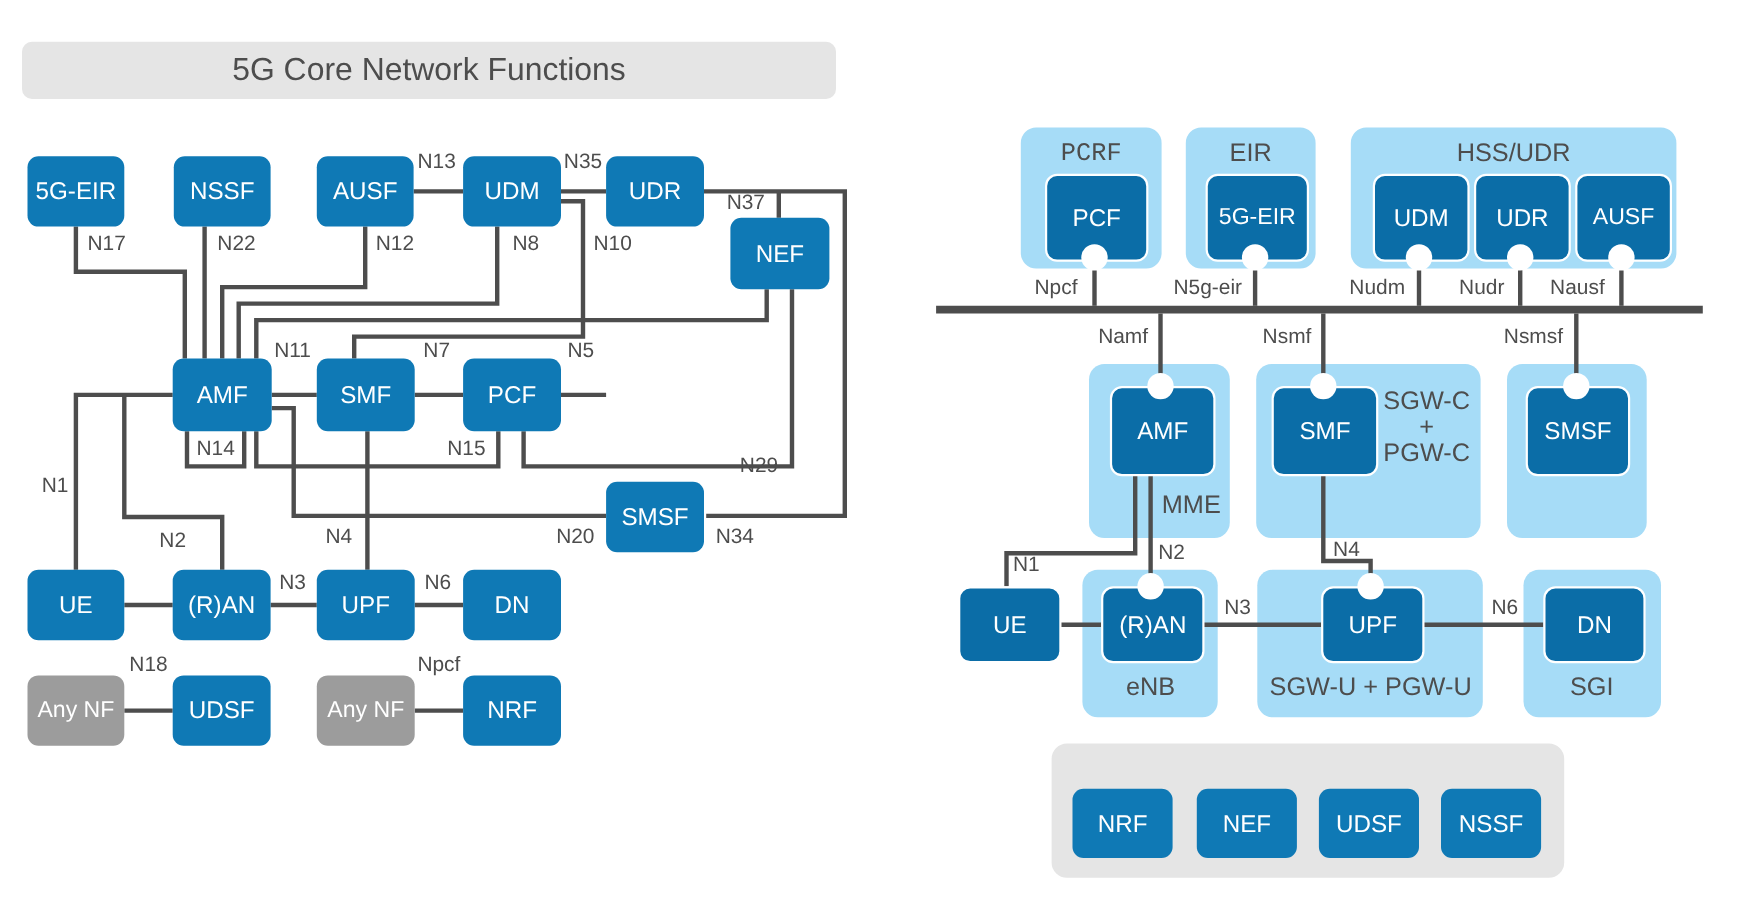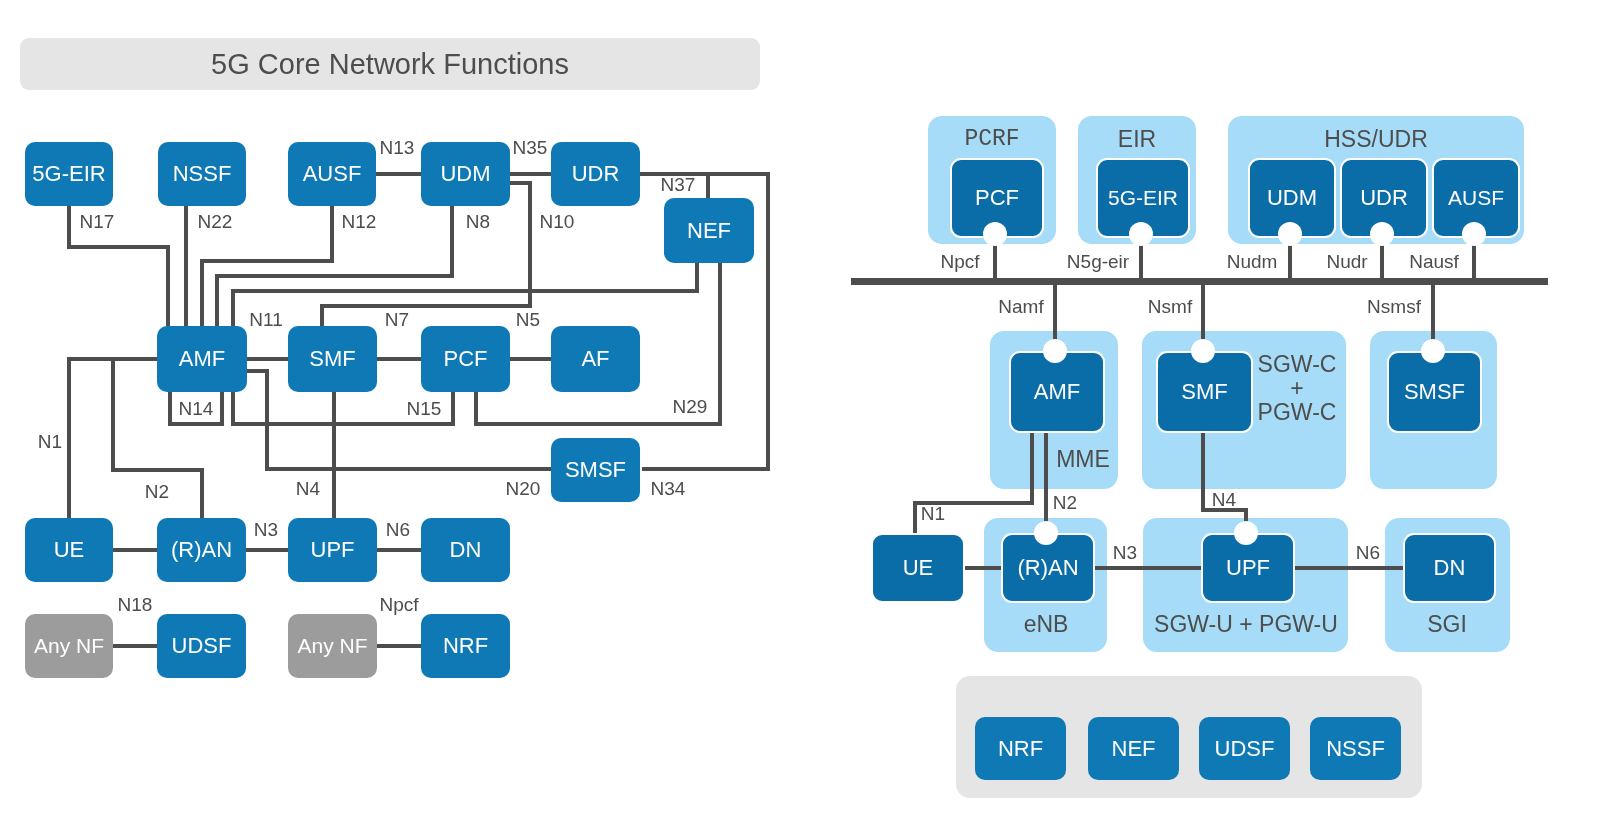--- a/index.html
+++ b/index.html
@@ -90,21 +90,20 @@
 
   <div class="box" style="left:25px;top:142px;width:88px;height:64px;">5G-EIR</div>
   <div class="box" style="left:158px;top:142px;width:88px;height:64px;">NSSF</div>
   <div class="box" style="left:288px;top:142px;width:88px;height:64px;">AUSF</div>
   <div class="box" style="left:421px;top:142px;width:89px;height:64px;">UDM</div>
   <div class="box" style="left:551px;top:142px;width:89px;height:64px;">UDR</div>
   <div class="box" style="left:664px;top:198px;width:90px;height:65px;">NEF</div>
   <div class="box" style="left:157px;top:326px;width:90px;height:66px;">AMF</div>
   <div class="box" style="left:288px;top:326px;width:89px;height:66px;">SMF</div>
   <div class="box" style="left:421px;top:326px;width:89px;height:66px;">PCF</div>
-  <div class="box" style="left:551px;top:326px;width:89px;height:66px;">AF</div>
   <div class="box" style="left:551px;top:438px;width:89px;height:64px;">SMSF</div>
   <div class="box" style="left:25px;top:518px;width:88px;height:64px;">UE</div>
   <div class="box" style="left:157px;top:518px;width:89px;height:64px;">(R)AN</div>
   <div class="box" style="left:288px;top:518px;width:89px;height:64px;">UPF</div>
   <div class="box" style="left:421px;top:518px;width:89px;height:64px;">DN</div>
   <div class="box gray" style="left:25px;top:614px;width:88px;height:64px;font-size:21px;">Any NF</div>
   <div class="box" style="left:157px;top:614px;width:89px;height:64px;">UDSF</div>
   <div class="box gray" style="left:288px;top:614px;width:89px;height:64px;font-size:21px;">Any NF</div>
   <div class="box" style="left:421px;top:614px;width:89px;height:64px;">NRF</div>
 
@@ -114,21 +113,21 @@
   <div class="lab" style="left:97px;top:222px;">N17</div>
   <div class="lab" style="left:215px;top:222px;">N22</div>
   <div class="lab" style="left:359px;top:222px;">N12</div>
   <div class="lab" style="left:478px;top:222px;">N8</div>
   <div class="lab" style="left:557px;top:222px;">N10</div>
   <div class="lab" style="left:266px;top:320px;">N11</div>
   <div class="lab" style="left:397px;top:320px;">N7</div>
   <div class="lab" style="left:528px;top:320px;">N5</div>
   <div class="lab" style="left:196px;top:409px;">N14</div>
   <div class="lab" style="left:424px;top:409px;">N15</div>
-  <div class="lab" style="left:690px;top:407px;text-align:center;">N29</div>
+  <div class="lab" style="left:690px;top:424px;text-align:center;">N29</div>
   <div class="lab" style="left:523px;top:489px;">N20</div>
   <div class="lab" style="left:668px;top:489px;">N34</div>
   <div class="lab" style="left:50px;top:442px;">N1</div>
   <div class="lab" style="left:157px;top:492px;">N2</div>
   <div class="lab" style="left:308px;top:489px;">N4</div>
   <div class="lab" style="left:266px;top:530px;">N3</div>
   <div class="lab" style="left:398px;top:530px;">N6</div>
   <div class="lab" style="left:135px;top:605px;">N18</div>
   <div class="lab" style="left:399px;top:605px;">Npcf</div>
 

